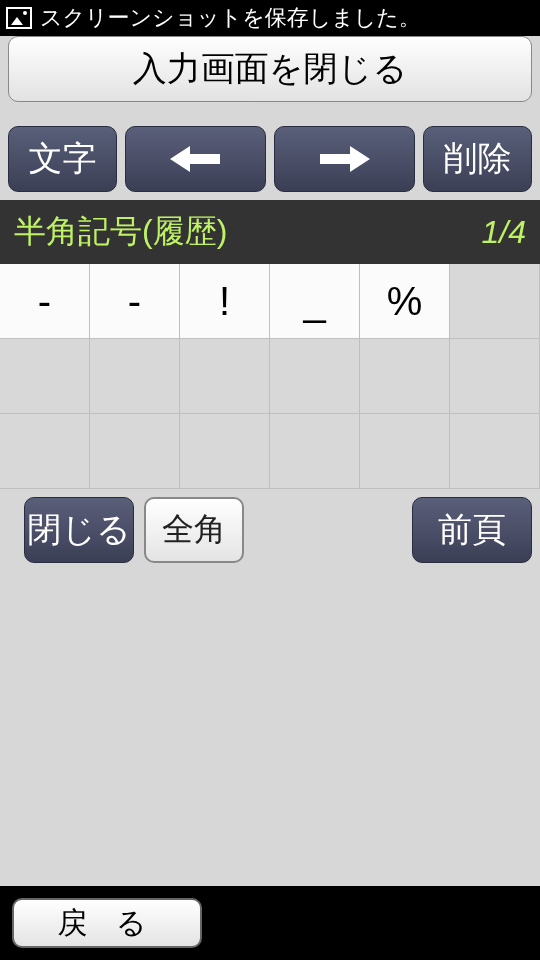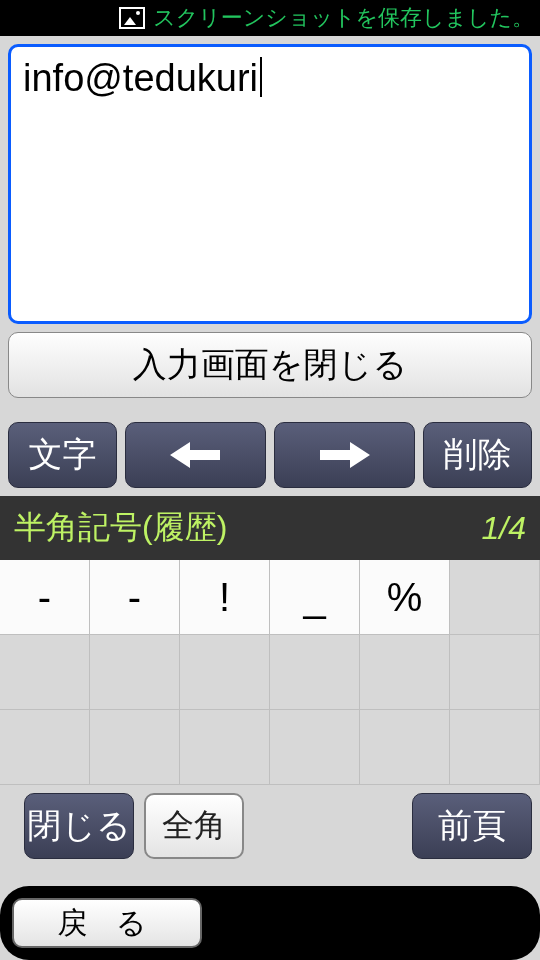--- a/index.html
+++ b/index.html
@@ -1,19 +1,19 @@
 <!DOCTYPE html>
 <html><head>
 <meta charset="utf-8">
 <style>
 * { box-sizing: border-box; margin: 0; padding: 0; }
 html, body { width: 540px; height: 960px; overflow: hidden; font-family: sans-serif; }
 body { background: #d7d7d7; display: flex; flex-direction: column; }
 
-.status-bar { background: #000; color: #22c55e; height: 36px; display: flex; align-items: center; padding: 0 6px; font-size: 22px; justify-content: flex-end; }
+.status-bar { background: #000; color: #ffffff; height: 36px; display: flex; align-items: center; padding: 0 6px; font-size: 22px; }
 .status-bar .pic-icon { width: 26px; height: 22px; border: 2px solid #fff; margin-right: 8px; position: relative; }
 .status-bar .pic-icon::before { content: ""; position: absolute; left: 3px; bottom: 2px; width: 0; height: 0; border-left: 6px solid transparent; border-right: 6px solid transparent; border-bottom: 8px solid #fff; }
 .status-bar .pic-icon::after { content: ""; position: absolute; right: 3px; top: 2px; width: 4px; height: 4px; background: #fff; border-radius: 50%; }
 
 .main-area { flex: 1; display: flex; flex-direction: column; background: #d7d7d7; }
 
 .text-input {
   margin: 8px; border: 3px solid #0a5cff; border-radius: 10px; background: #fff;
   height: 280px; padding: 10px 12px; font-size: 38px; letter-spacing: 0;
 }
@@ -42,40 +42,37 @@
   background: #fbfbfb; font-size: 40px; display: flex; align-items: center; justify-content: center;
 }
 .grid .cell.empty { background: #d8d8d8; }
 
 .bottom-row { display: flex; gap: 10px; padding: 8px 8px 8px 8px; background: #d7d7d7; margin-left: 16px; }
 .light-btn {
   background: linear-gradient(#fff,#e4e4e4); color: #222; border: 2px solid #888; border-radius: 10px;
   height: 66px; font-size: 32px; flex: 1; display: flex; align-items: center; justify-content: center;
 }
 
-.nav-bar { background: #000; height: 74px; display: flex; align-items: center; padding: 0 12px; border-radius: 29px; }
+.nav-bar { background: #000; height: 74px; display: flex; align-items: center; padding: 0 12px; }
 .back-btn {
   background: linear-gradient(#fff,#e4e4e4); border: 2px solid #666; border-radius: 10px;
   height: 50px; width: 190px; font-size: 30px; display: flex; align-items: center; justify-content: center;
   letter-spacing: 10px;
 }
 </style>
 </head>
 <body>
 
 <div class="status-bar">
   <span class="pic-icon"></span>
   <span>スクリーンショットを保存しました。</span>
 </div>
 
 <div class="main-area">
 
-  <div class="text-input">
-    <span>info@tedukuri</span><span class="caret"></span>
-  </div>
 
   <div class="close-input">
     <span>入力画面を閉じる</span>
   </div>
 
   <div class="edit-row">
     <div class="dark-btn">
       <span>文字</span>
     </div>
     <div class="dark-btn wide">

